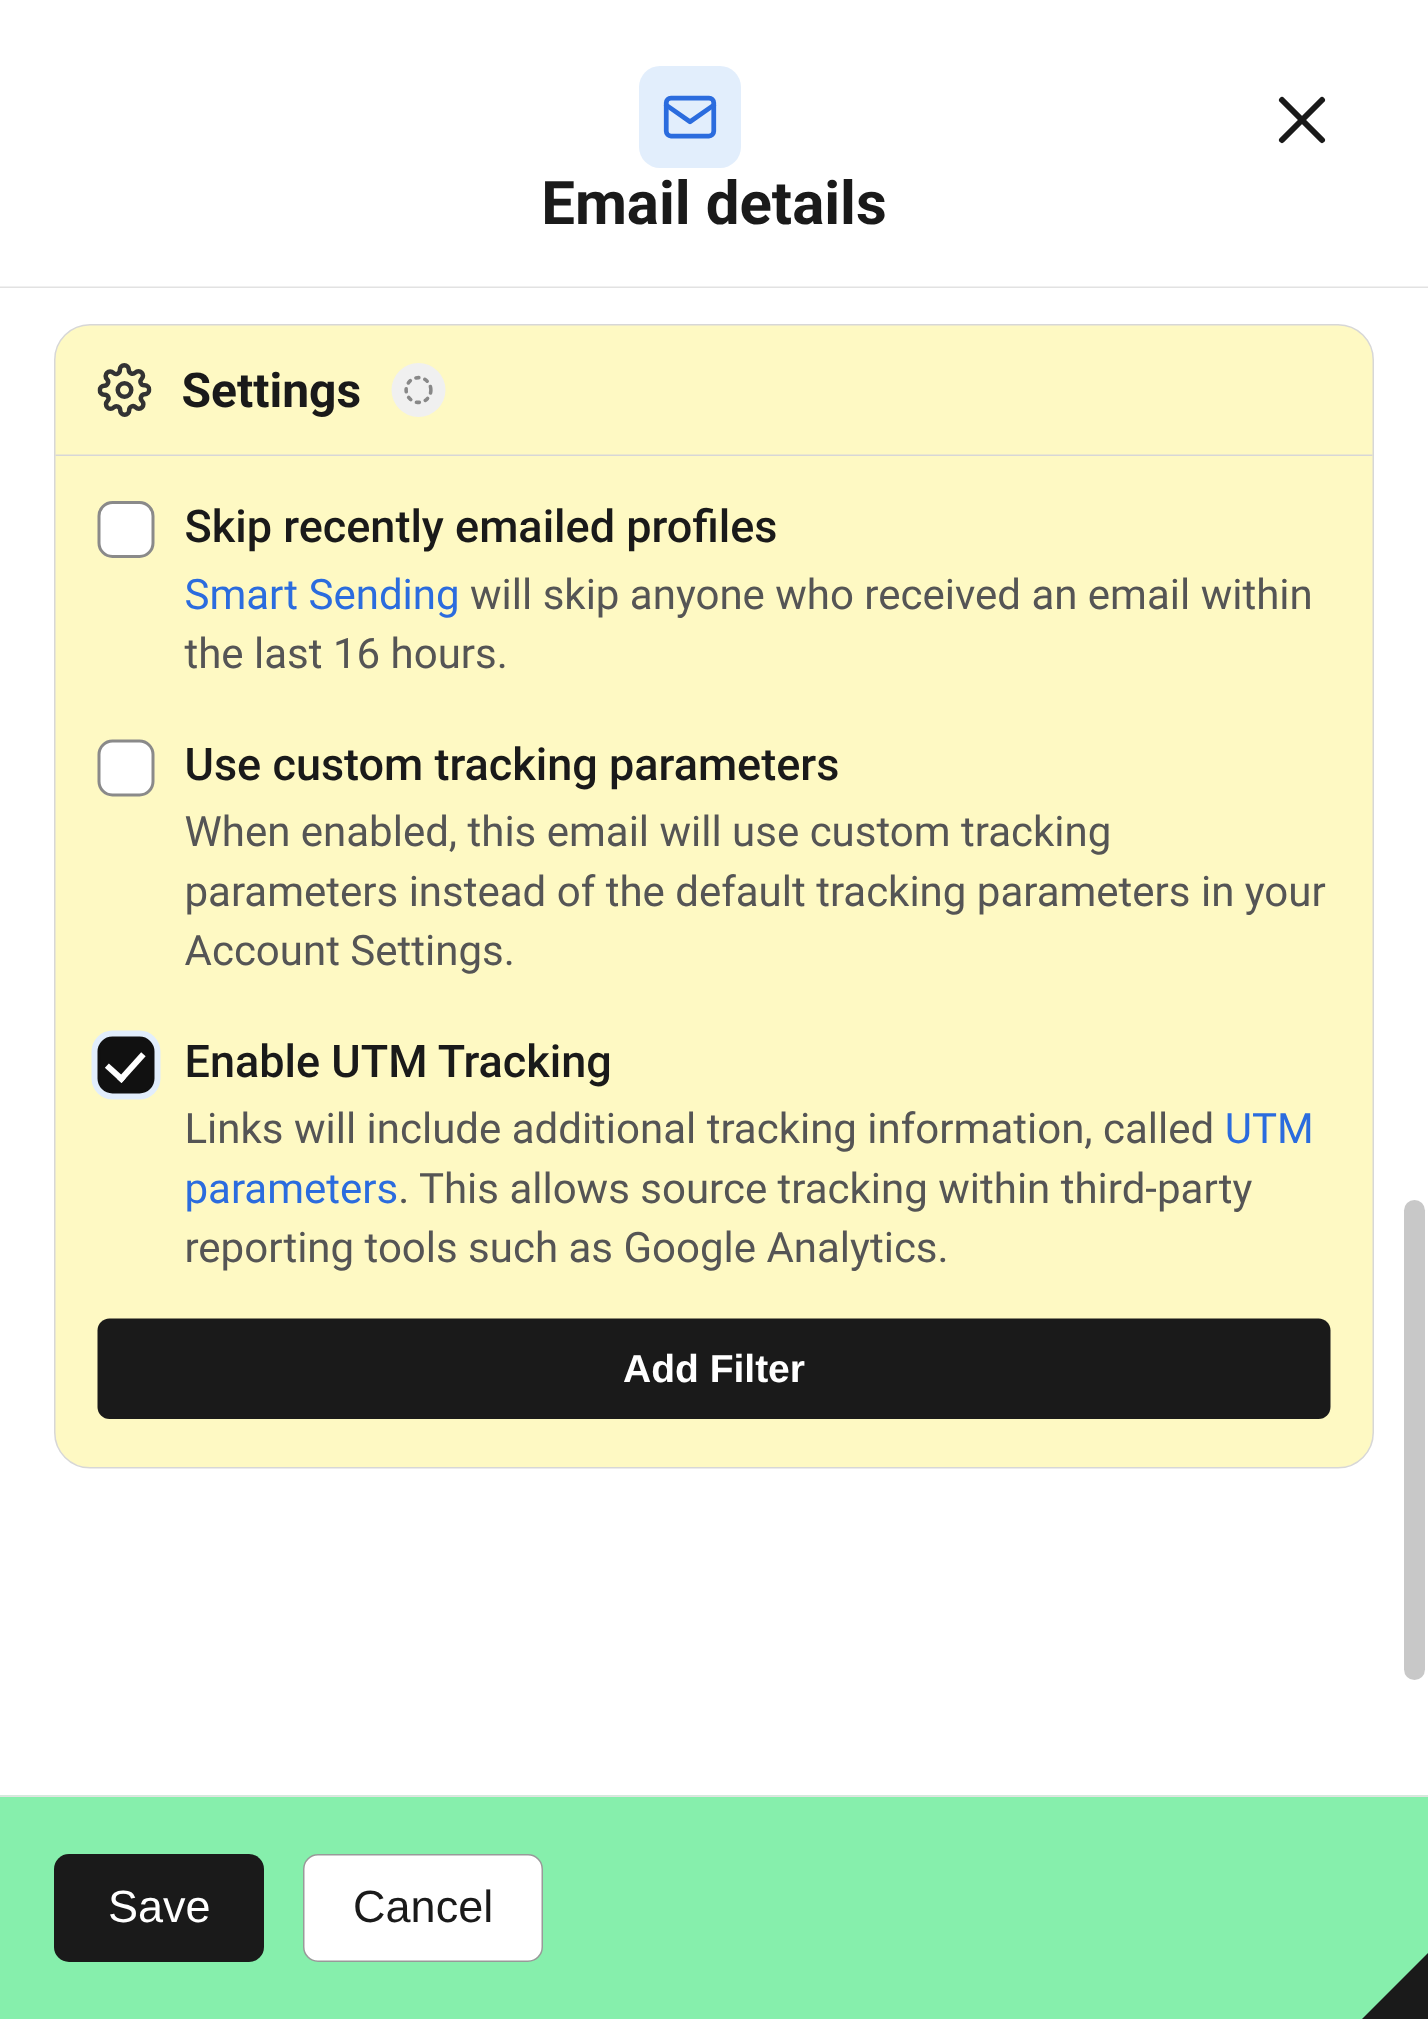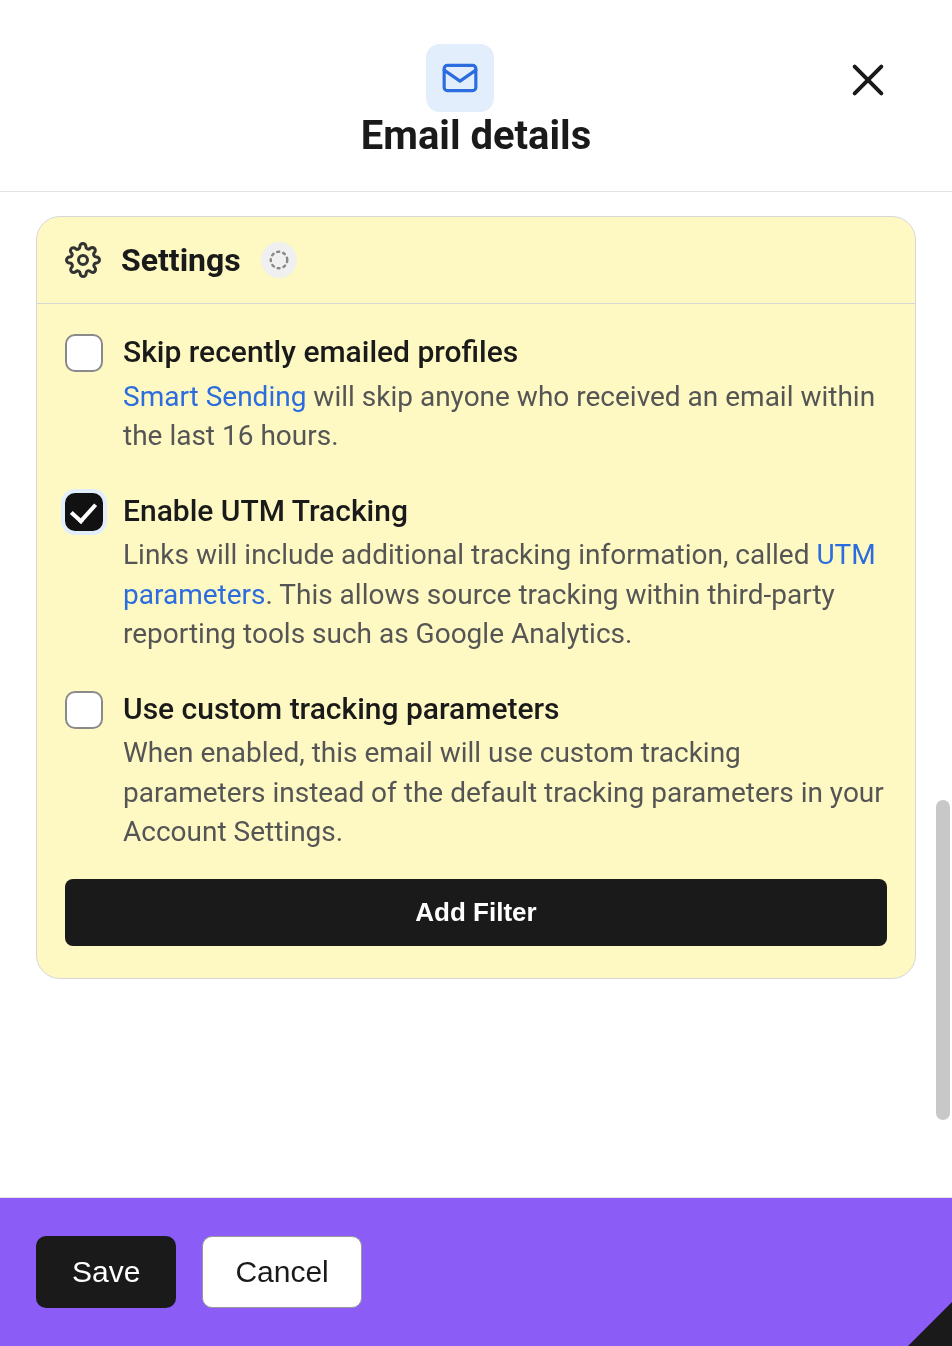--- a/index.html
+++ b/index.html
@@ -183,21 +183,21 @@
     }
     .footer {
       position: absolute;
       bottom: 0;
       left: 0;
       right: 0;
       border-top: 1px solid #e2e2e2;
       padding: 38px 36px;
       display: flex;
       gap: 26px;
-      background: #8b5cf6;
+      background: #86efac;
     }
     .btn {
       font-size: 30px;
       font-weight: 500;
       padding: 18px 32px;
       border-radius: 10px;
       cursor: pointer;
     }
     .btn-primary {
       background: #1a1a1a;
@@ -275,35 +275,35 @@
 
       <div class="check-row">
         <div class="checkbox"></div>
         <div class="check-text">
           <div class="label">Skip recently emailed profiles</div>
           <div class="desc"><a href="#">Smart Sending</a><span> will skip anyone who received an email within the last 16 hours.</span></div>
         </div>
       </div>
 
       <div class="check-row">
+        <div class="checkbox"></div>
+        <div class="check-text">
+          <div class="label">Use custom tracking parameters</div>
+          <div class="desc">When enabled, this email will use custom tracking parameters instead of the default tracking parameters in your Account Settings.</div>
+        </div>
+      </div>
+
+      <div class="check-row">
         <div class="checkbox checked"></div>
         <div class="check-text">
           <div class="label">Enable UTM Tracking</div>
           <div class="desc"><span>Links will include additional tracking information, called </span><a href="#">UTM parameters</a><span>. This allows source tracking within third-party reporting tools such as Google Analytics.</span></div>
         </div>
       </div>
 
-      <div class="check-row">
-        <div class="checkbox"></div>
-        <div class="check-text">
-          <div class="label">Use custom tracking parameters</div>
-          <div class="desc">When enabled, this email will use custom tracking parameters instead of the default tracking parameters in your Account Settings.</div>
-        </div>
-      </div>
-
       <button class="add-filter-btn">Add Filter</button>
 
     </div>
   </div>
 </div>
 
 <div class="scrollbar-track">
   <div class="scrollbar-thumb"></div>
 </div>
 

